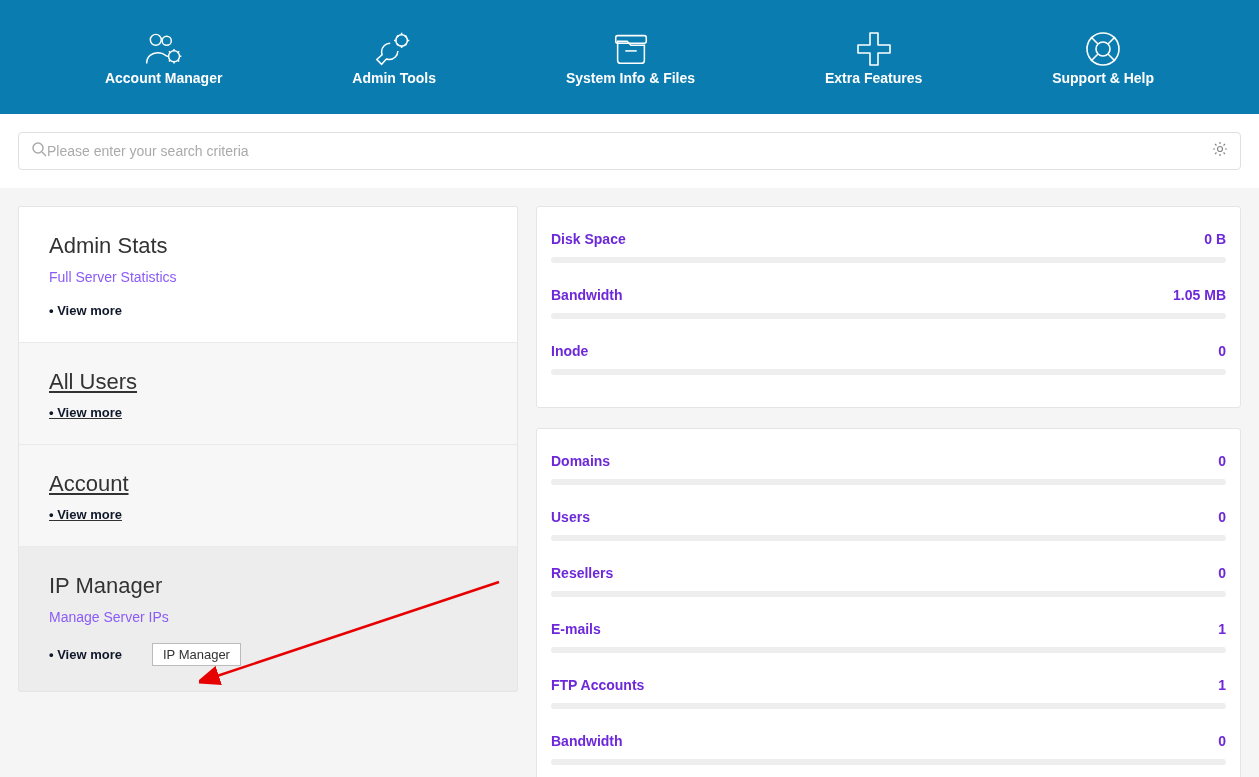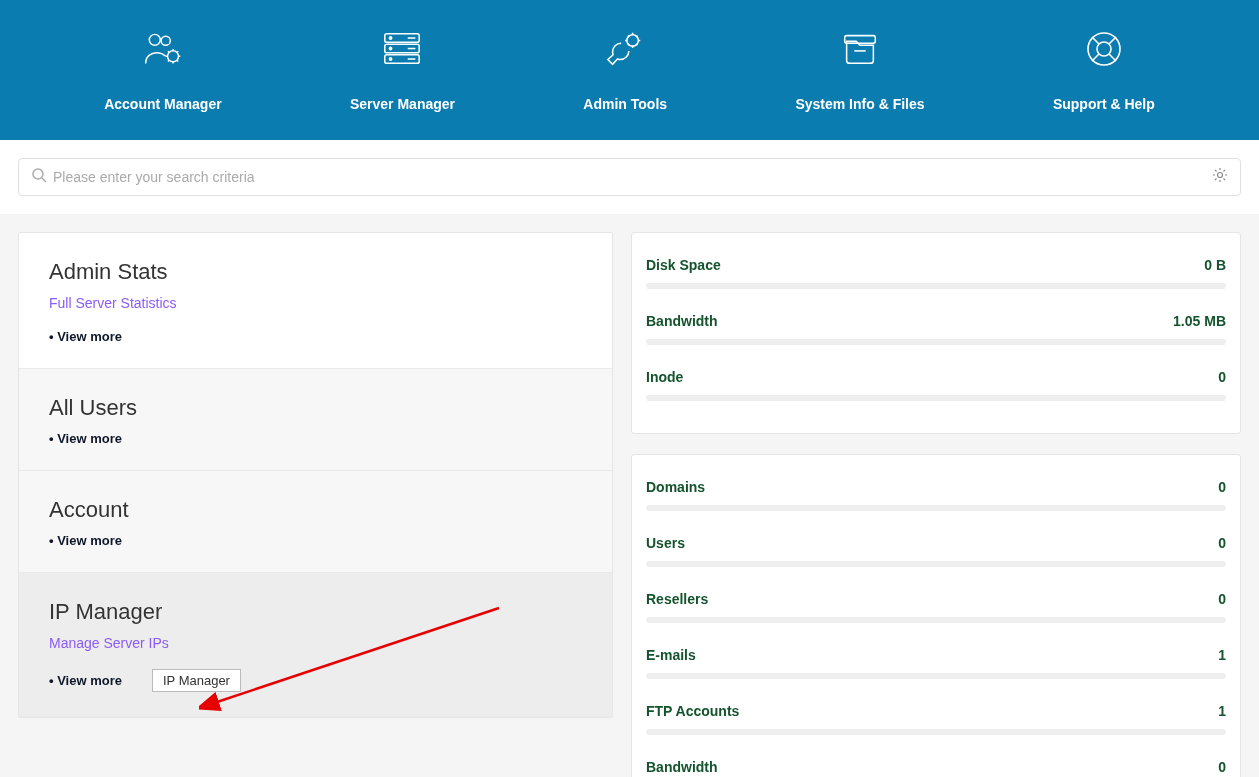--- a/index.html
+++ b/index.html
@@ -10,21 +10,21 @@
     display: flex;
     justify-content: space-around;
     padding: 28px 40px;
   }
   .nav-item {
     display: flex;
     flex-direction: column;
     align-items: center;
     color: #fff;
     cursor: pointer;
-    gap: 26px;
+    gap: 0;
     justify-content: flex-end;
   }
   .nav-icon {
     width: 42px;
     height: 42px;
     display: flex;
     align-items: center;
     justify-content: center;
   }
   .nav-label {
@@ -35,50 +35,50 @@
   .search-wrap {
     background: #fff;
     padding: 18px;
   }
   .search-box {
     border: 1px solid #e0e0e0;
     border-radius: 4px;
     display: flex;
     align-items: center;
     padding: 8px 12px;
-    gap: 6px;
+    gap: 0;
   }
   .search-box input {
     flex: 1;
     border: none;
     outline: none;
     font-size: 14px;
     color: #555;
   }
   .search-box input::placeholder { color: #aaa; }
   .search-icon { color: #aaa; }
   .gear-btn { cursor: pointer; color: #888; }
 
   .main {
     display: flex;
     padding: 18px;
     gap: 18px;
     align-items: flex-start;
   }
   .left-col {
-    width: 595px;
+    width: 500px;
     background: #fff;
     border: 1px solid #e5e5e5;
     border-radius: 2px;
   }
   .card {
     padding: 26px 30px 24px 30px;
     border-bottom: 1px solid #eaeaea;
   }
-  .card.alt { background: #f7f7f7; }
+  .card.alt { background: #f7f7f7; text-decoration: underline; }
   .card.highlight { background: #ededed; }
   .card-title {
     font-size: 22px;
     font-weight: 400;
     color: #333;
     margin-bottom: 10px;
   }
   .card-sub {
     font-size: 14px;
     color: #8b5cf6;
@@ -104,21 +104,21 @@
     padding: 14px 14px 18px 14px;
   }
   .stat-row {
     padding: 10px 0 6px 0;
   }
   .stat-head {
     display: flex;
     justify-content: space-between;
     font-size: 14px;
     font-weight: 600;
-    color: #14532d;
+    color: #6d28d9;
     margin-bottom: 10px;
   }
   .stat-bar {
     height: 6px;
     background: #eee;
     border-radius: 3px;
     margin-bottom: 8px;
   }
 
   .tooltip {
@@ -146,36 +146,20 @@
         <circle cx="14" cy="10" r="6"></circle>
         <circle cx="26" cy="11" r="5"></circle>
         <path d="M4 36c0-8 6-12 12-12s8 2 10 4"></path>
         <circle cx="34" cy="28" r="6"></circle>
         <path d="M34 22v-2M34 36v-2M40 28h2M26 28h2M38.2 23.8l1.4-1.4M29.8 32.2l-1.4 1.4M38.2 32.2l1.4 1.4M29.8 23.8l-1.4-1.4"></path>
       </svg>
     </div>
     <span class="nav-label">Account Manager</span>
   </div>
 
-  <div class="nav-item">
-    <div class="nav-icon">
-      <svg width="44" height="40" viewBox="0 0 44 40" fill="none" stroke="#fff" stroke-width="1.6">
-        <rect x="4" y="4" width="36" height="9" rx="2"></rect>
-        <rect x="4" y="15" width="36" height="9" rx="2"></rect>
-        <rect x="4" y="26" width="36" height="9" rx="2"></rect>
-        <circle cx="10" cy="8.5" r="1.2" fill="#fff"></circle>
-        <circle cx="10" cy="19.5" r="1.2" fill="#fff"></circle>
-        <circle cx="10" cy="30.5" r="1.2" fill="#fff"></circle>
-        <line x1="28" y1="8.5" x2="36" y2="8.5"></line>
-        <line x1="28" y1="19.5" x2="36" y2="19.5"></line>
-        <line x1="28" y1="30.5" x2="36" y2="30.5"></line>
-      </svg>
-    </div>
-    <span class="nav-label">Server Manager</span>
-  </div>
 
   <div class="nav-item">
     <div class="nav-icon">
       <svg width="44" height="40" viewBox="0 0 44 40" fill="none" stroke="#fff" stroke-width="1.6">
         <circle cx="30" cy="11" r="6"></circle>
         <path d="M30 3v2M30 17v2M22 11h2M36 11h2M25 6l1.4 1.4M33.6 14.6L35 16M25 16l1.4-1.4M33.6 7.4L35 6"></path>
         <path d="M18 14c-5 0-9 4-9 9 0 1 .2 2 .5 3L4 31l5 5 5-5.5c1 .3 2 .5 3 .5 5 0 9-4 9-9"></path>
       </svg>
     </div>
     <span class="nav-label">Admin Tools</span>
@@ -185,20 +169,28 @@
     <div class="nav-icon">
       <svg width="44" height="40" viewBox="0 0 44 40" fill="none" stroke="#fff" stroke-width="1.6">
         <path d="M8 12h10l4 4h14v16a3 3 0 0 1-3 3H11a3 3 0 0 1-3-3V12z"></path>
         <rect x="6" y="6" width="32" height="8" rx="2"></rect>
         <line x1="16" y1="22" x2="28" y2="22"></line>
       </svg>
     </div>
     <span class="nav-label">System Info &amp; Files</span>
   </div>
 
+  <div class="nav-item">
+    <div class="nav-icon">
+      <svg width="40" height="40" viewBox="0 0 40 40" fill="none" stroke="#fff" stroke-width="1.6">
+        <path d="M16 4h8v12h12v8H24v12h-8V24H4v-8h12V4z" stroke-linejoin="round"></path>
+      </svg>
+    </div>
+    <span class="nav-label">Extra Features</span>
+  </div>
 
   <div class="nav-item">
     <div class="nav-icon">
       <svg width="40" height="40" viewBox="0 0 40 40" fill="none" stroke="#fff" stroke-width="1.6">
         <circle cx="20" cy="20" r="16"></circle>
         <circle cx="20" cy="20" r="7"></circle>
         <line x1="8" y1="8" x2="15" y2="15"></line>
         <line x1="32" y1="8" x2="25" y2="15"></line>
         <line x1="8" y1="32" x2="15" y2="25"></line>
         <line x1="32" y1="32" x2="25" y2="25"></line>

